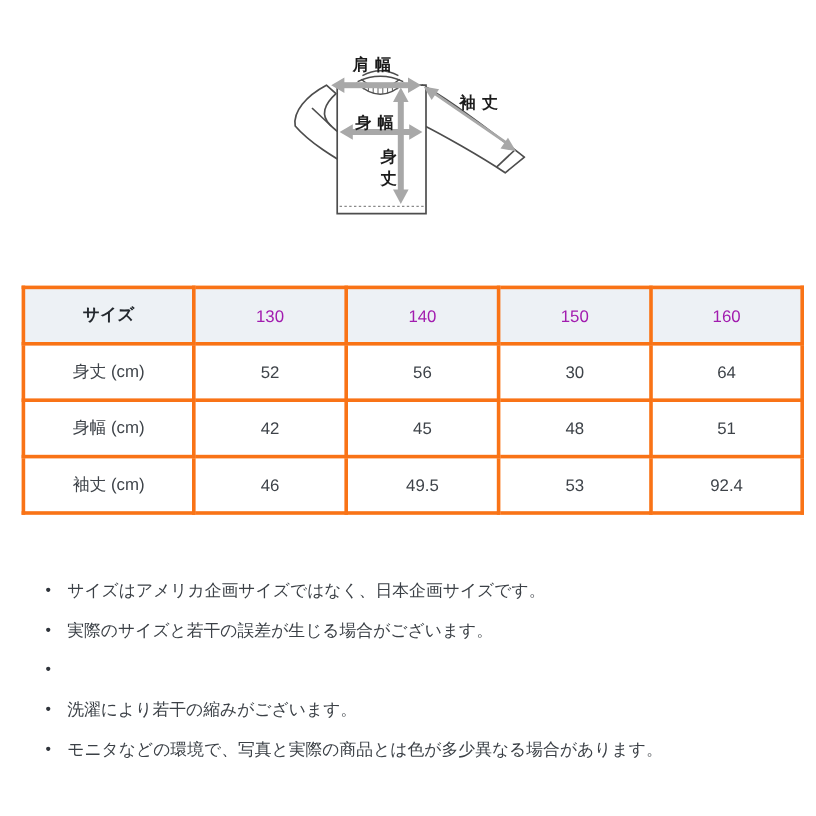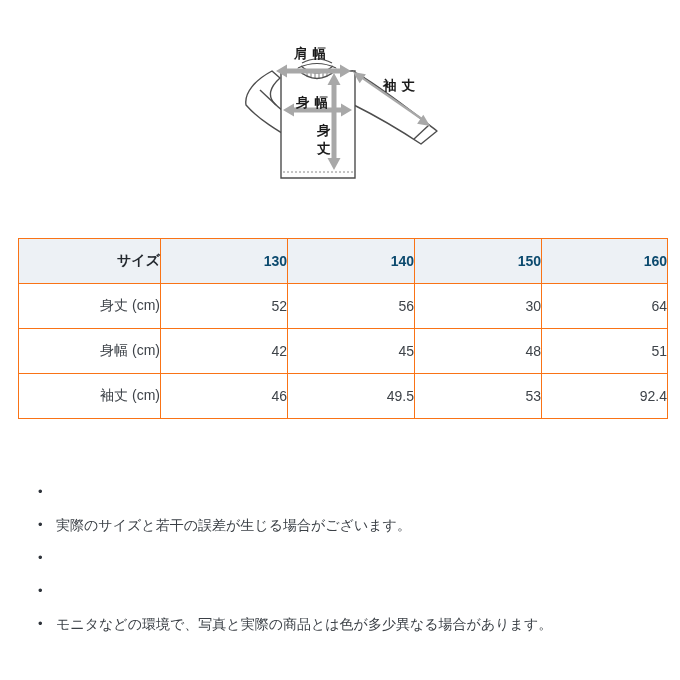--- a/index.html
+++ b/index.html
@@ -17,27 +17,27 @@
     font-family:"Liberation Sans","DejaVu Sans",sans-serif;
     font-size:13.5px;font-weight:bold;fill:#1b1b1b;
   }
   
   .table-wrap{position:absolute;left:18px;top:238px;width:649px;}
   table.size-table{
     border-collapse:collapse;table-layout:fixed;width:649px;
     font-size:14px;color:#3e4349;
   }
   table.size-table td,table.size-table th{
-    border:1px solid #f97316;height:44px;text-align:right;vertical-align:middle;
+    border:3px solid #f97316;height:44px;text-align:center;vertical-align:middle;
     padding:0;background:#ffffff;font-weight:normal;
   }
   table.size-table tr.head-row th{
     background:#edf1f5;color:#23282e;font-weight:bold;
   }
-  table.size-table tr.head-row th.size-col{font-weight:bold;color:#0c4a6e;}
+  table.size-table tr.head-row th.size-col{font-weight:normal;color:#a21caf;}
   
   .notes{position:absolute;left:38px;top:482px;width:620px;}
   .notes ul{list-style:none;margin:0;padding:0;}
   .notes li{
     display:flex;align-items:flex-start;margin-bottom:13px;
     font-size:14px;line-height:20px;color:#3b4046;
   }
   .notes .bullet{
     width:18px;flex:0 0 18px;text-align:left;color:#2e333a;font-size:13px;line-height:20px;
   }
@@ -158,30 +158,32 @@
           <td>92.4</td>
         </tr>
       </tbody>
     </table>
   </div>
 
   <div class="notes">
     <ul>
       <li>
         <span class="bullet">•</span>
+        <span>サイズはアメリカ企画サイズではなく、日本企画サイズです。</span>
       </li>
       <li>
         <span class="bullet">•</span>
         <span>実際のサイズと若干の誤差が生じる場合がございます。</span>
       </li>
       <li>
         <span class="bullet">•</span>
       </li>
       <li>
         <span class="bullet">•</span>
+        <span>洗濯により若干の縮みがございます。</span>
       </li>
       <li>
         <span class="bullet">•</span>
         <span>モニタなどの環境で、写真と実際の商品とは色が多少異なる場合があります。</span>
       </li>
     </ul>
   </div>
 
 </div>
 

